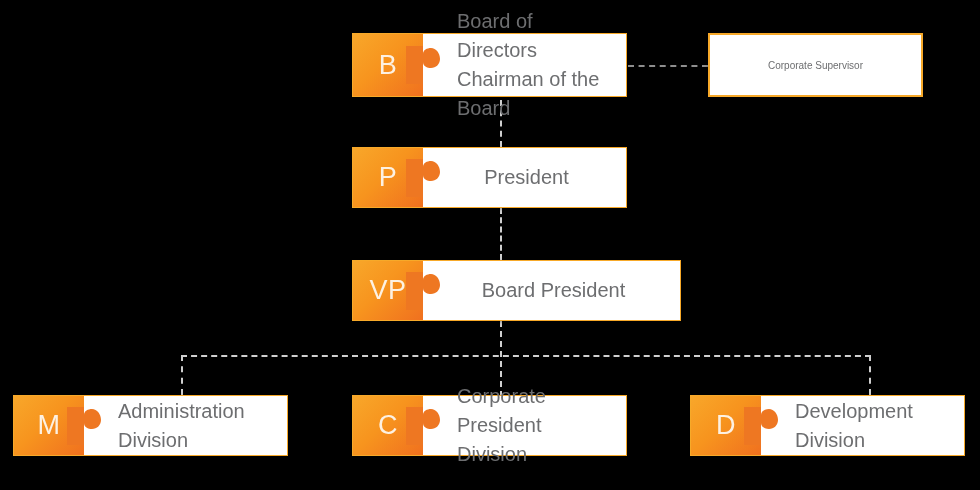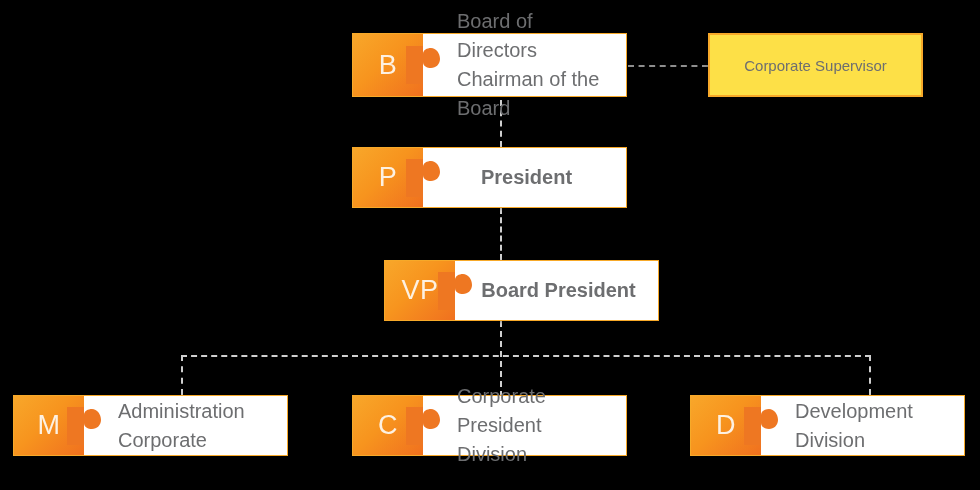--- a/index.html
+++ b/index.html
@@ -74,38 +74,37 @@
     padding-right: 16px;
     color: #6d6e70;
     font-size: 20px;
     line-height: 1.45;
     white-space: pre-line;
   }
   .card-body.center {
     justify-content: center;
     padding-left: 20px;
     text-align: center;
-    font-weight: bold;
   }
   .card-body.left {
     justify-content: flex-start;
     text-align: left;
   }
 
   
   .plainbox {
     position: absolute;
     box-sizing: border-box;
-    background: #fde047;
+    background: #ffffff;
     border: 2px solid #f7a929;
     display: flex;
     align-items: center;
     justify-content: center;
     color: #6d6e70;
-    font-size: 15px;
+    font-size: 10px;
     box-shadow: 0 1px 3px rgba(0,0,0,0.35);
   }
 </style>
 </head>
 <body>
 
 <div id="canvas">
 
   <div class="conn conn-h-dark" style="left:628px; top:65px; width:80px;"></div>
 
@@ -139,39 +138,39 @@
   <div class="card" style="left:352px; top:147px; width:275px; height:61px;">
     <div class="card-badge">
       <span>P</span>
       <svg class="knob" viewBox="0 0 34 38">
         <path d="M0,0 L17,0 L17,8 C17,4 21,2 25,2 C30,2 34,7 34,13 C34,18 30,22 25,22 C21,22 17,20 17,16 L17,38 L0,38 Z" fill="#EE7722"></path>
       </svg>
     </div>
     <div class="card-body center">President</div>
   </div>
 
-  <div class="card" style="left:352px; top:260px; width:275px; height:61px;margin-left:32px;">
+  <div class="card" style="left:352px; top:260px; width:329px; height:61px;">
     <div class="card-badge">
       <span>VP</span>
       <svg class="knob" viewBox="0 0 34 38">
         <path d="M0,0 L17,0 L17,8 C17,4 21,2 25,2 C30,2 34,7 34,13 C34,18 30,22 25,22 C21,22 17,20 17,16 L17,38 L0,38 Z" fill="#EE7722"></path>
       </svg>
     </div>
     <div class="card-body center">Board President</div>
   </div>
 
   <div class="card" style="left:13px; top:395px; width:275px; height:61px;">
     <div class="card-badge">
       <span>M</span>
       <svg class="knob" viewBox="0 0 34 38">
         <path d="M0,0 L17,0 L17,8 C17,4 21,2 25,2 C30,2 34,7 34,13 C34,18 30,22 25,22 C21,22 17,20 17,16 L17,38 L0,38 Z" fill="#EE7722"></path>
       </svg>
     </div>
     <div class="card-body left">Administration
-Corporate</div>
+Division</div>
   </div>
 
   <div class="card" style="left:352px; top:395px; width:275px; height:61px;">
     <div class="card-badge">
       <span>C</span>
       <svg class="knob" viewBox="0 0 34 38">
         <path d="M0,0 L17,0 L17,8 C17,4 21,2 25,2 C30,2 34,7 34,13 C34,18 30,22 25,22 C21,22 17,20 17,16 L17,38 L0,38 Z" fill="#EE7722"></path>
       </svg>
     </div>
     <div class="card-body left">Corporate President

